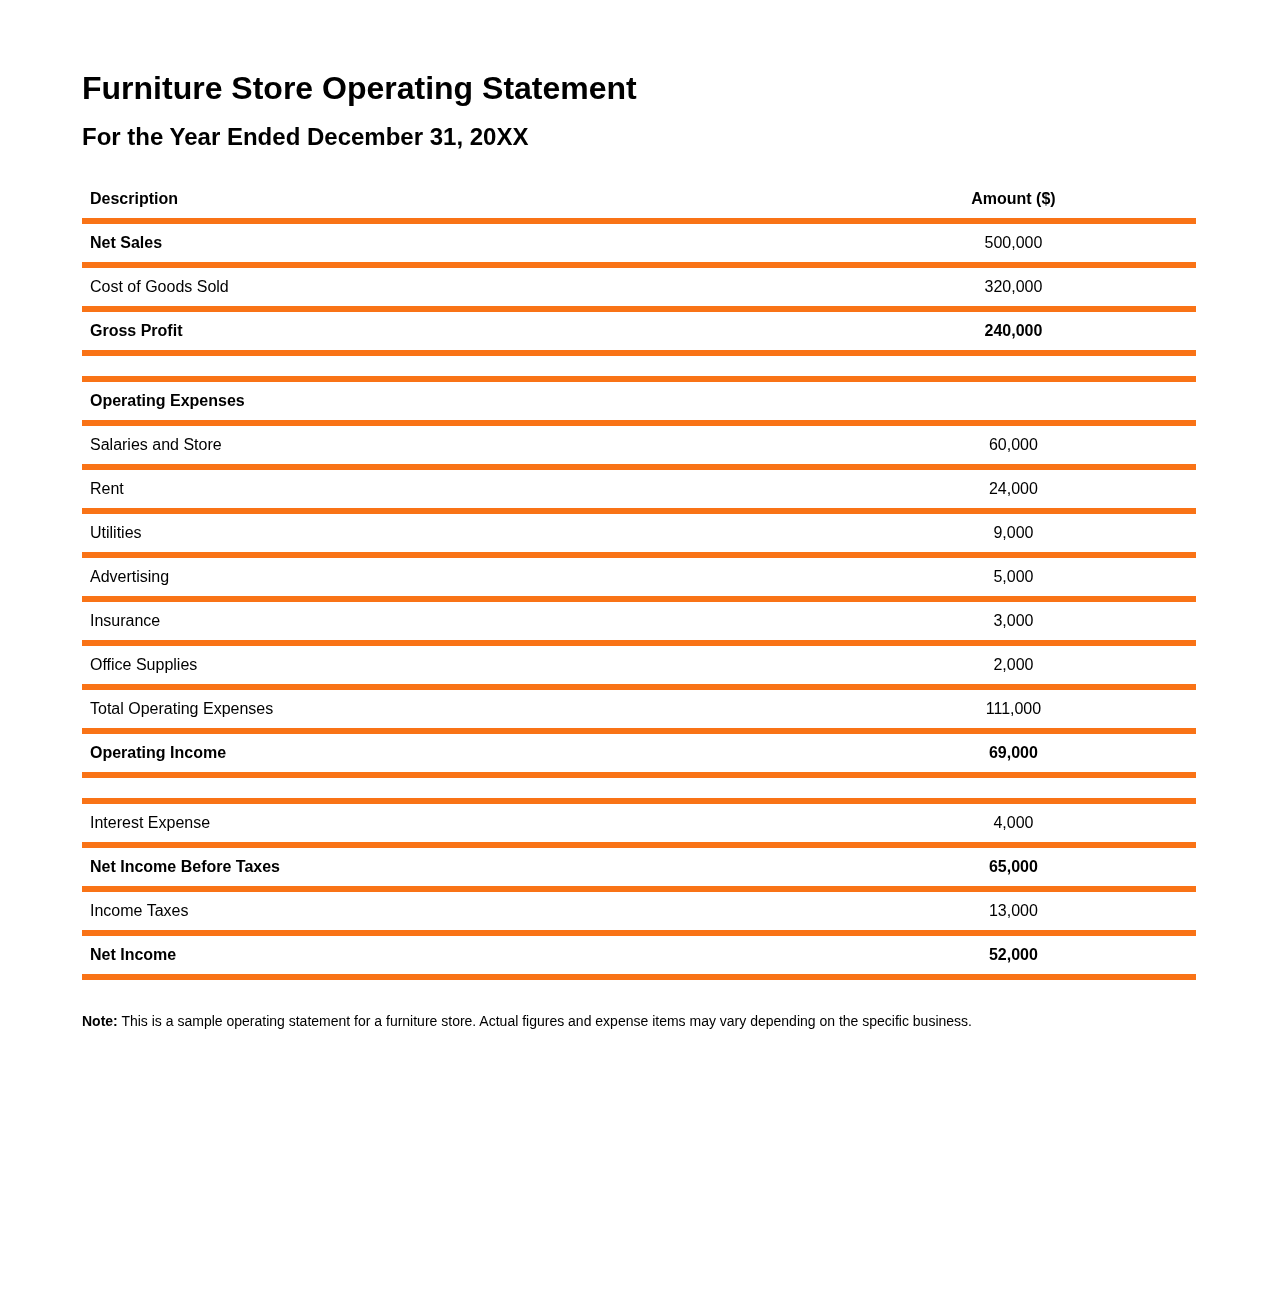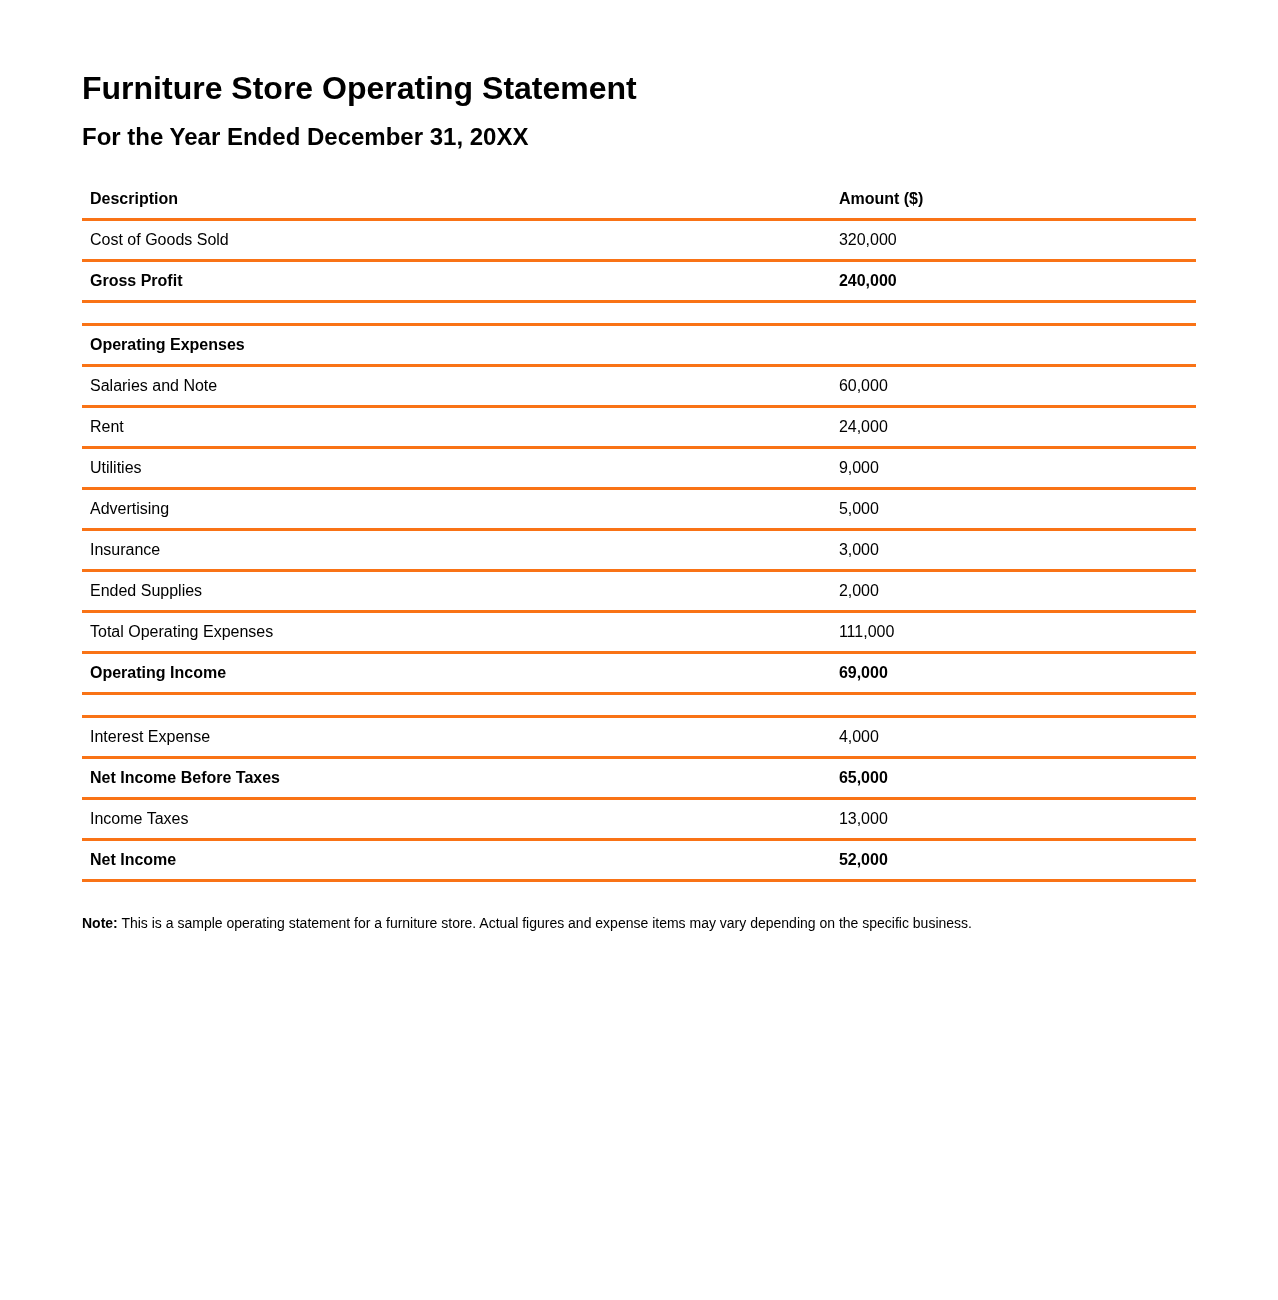--- a/index.html
+++ b/index.html
@@ -1,23 +1,23 @@
 <!DOCTYPE html>
 <html><head>
 <meta charset="utf-8">
 <style>
   html, body { margin:0; padding:0; background:#ffffff; }
   body { width:1278px; height:1300px; font-family:"Liberation Sans", sans-serif; color:#000; position:relative; }
   .page { position:absolute; left:82px; top:68px; width:1114px; }
   h1 { margin:0; font-size:32px; font-weight:bold; line-height:40px; }
   h2 { margin:14px 0 0 0; font-size:24px; font-weight:bold; line-height:30px; }
   table { margin-top:28px; width:1114px; border-collapse:collapse; font-size:16px; }
-  th, td { padding:0 8px; height:38px; border-bottom:3px solid #f97316; line-height:18px; }
+  th, td { padding:0 8px; height:38px; border-bottom:6px solid #f97316; line-height:18px; }
   th { font-weight:bold; text-align:left; }
-  th.amt, td.amt { text-align:left; }
+  th.amt, td.amt { text-align:center; }
   tr.bold td { font-weight:bold; }
   tr.spacer td { height:20px; }
   .note { margin-top:32px; font-size:14px; line-height:18px; }
   .note b { font-weight:bold;text-align:right; }
 </style>
 </head>
 <body>
 
 <div class="page">
   <h1>Furniture Store Operating Statement</h1>
@@ -25,56 +25,60 @@
 
   <table>
     <thead>
       <tr>
         <th>Description</th>
         <th class="amt">Amount ($)</th>
       </tr>
     </thead>
     <tbody id="tbody">
         <tr>
+          <td style="font-weight: bold;">Net Sales</td>
+          <td class="amt">500,000</td>
+        </tr>
+        <tr>
           <td>Cost of Goods Sold</td>
           <td class="amt">320,000</td>
         </tr>
         <tr class="bold">
           <td>Gross Profit</td>
           <td class="amt">240,000</td>
         </tr>
         <tr class="spacer">
           <td colspan="2"></td>
         </tr>
         <tr class="bold">
           <td>Operating Expenses</td>
           <td class="amt"></td>
         </tr>
         <tr>
-          <td>Salaries and Note</td>
+          <td>Salaries and Store</td>
           <td class="amt">60,000</td>
         </tr>
         <tr>
           <td>Rent</td>
           <td class="amt">24,000</td>
         </tr>
         <tr>
           <td>Utilities</td>
           <td class="amt">9,000</td>
         </tr>
         <tr>
           <td>Advertising</td>
           <td class="amt">5,000</td>
         </tr>
         <tr>
           <td>Insurance</td>
           <td class="amt">3,000</td>
         </tr>
         <tr>
-          <td>Ended Supplies</td>
+          <td>Office Supplies</td>
           <td class="amt">2,000</td>
         </tr>
         <tr>
           <td>Total Operating Expenses</td>
           <td class="amt">111,000</td>
         </tr>
         <tr class="bold">
           <td>Operating Income</td>
           <td class="amt">69,000</td>
         </tr>

